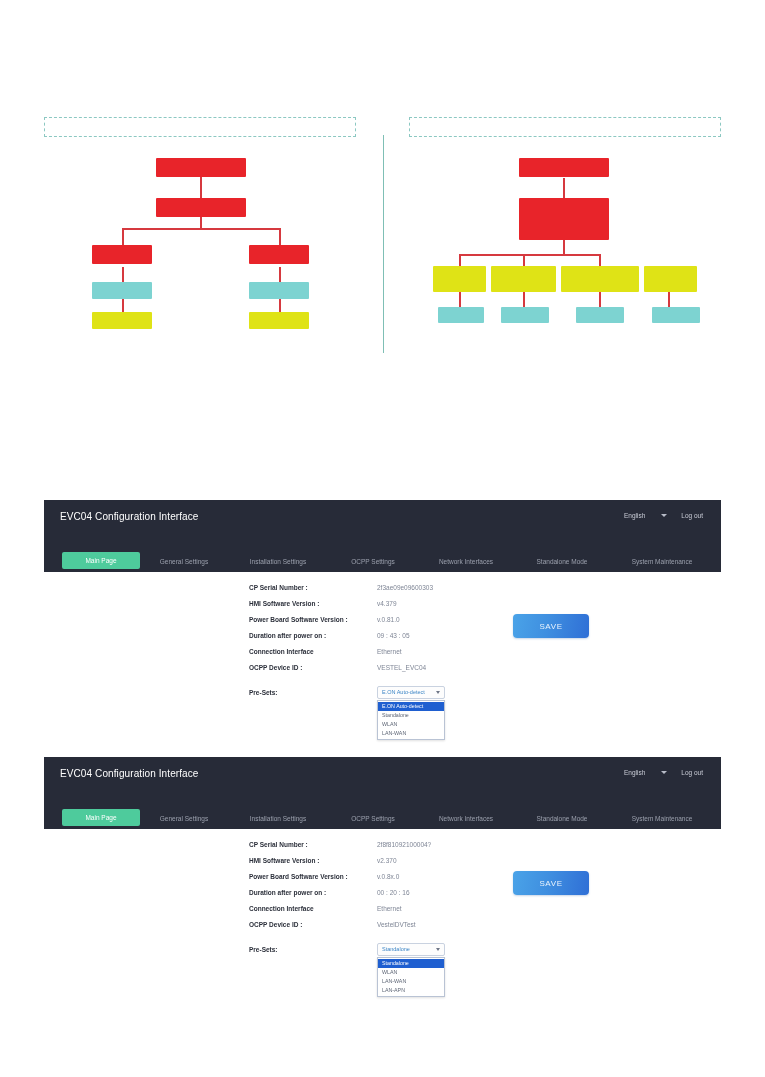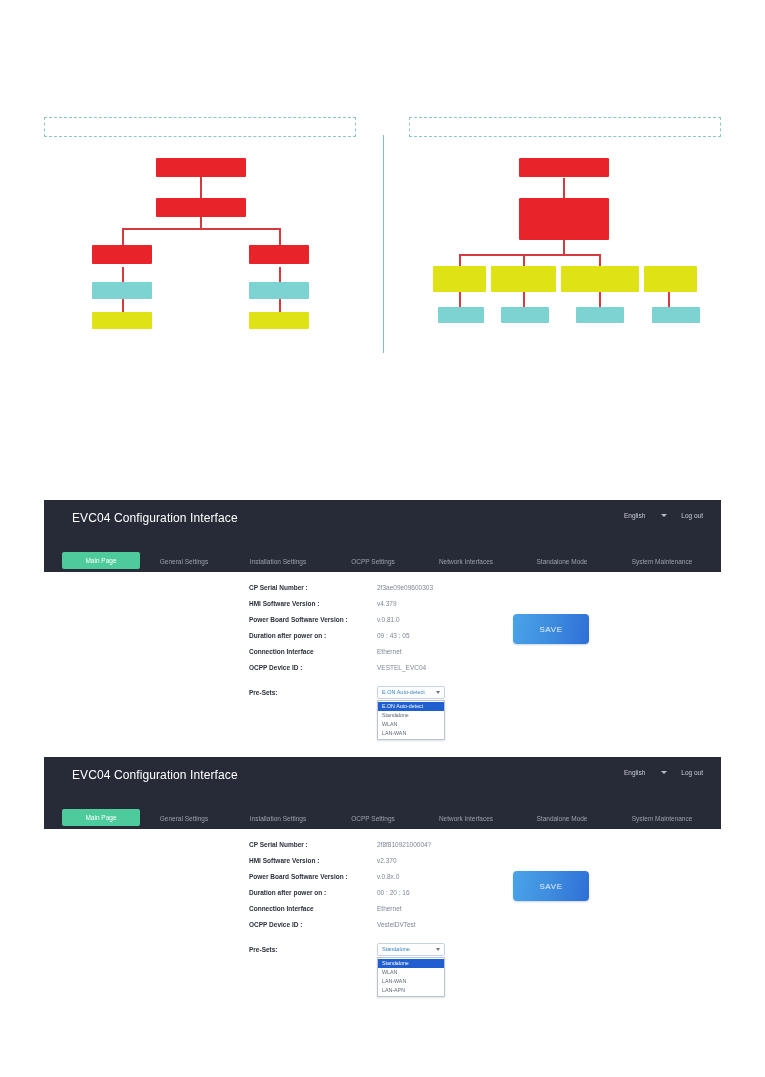--- a/index.html
+++ b/index.html
@@ -77,23 +77,23 @@
     width: 677px;
     background: #ffffff;
   }
   .app-header {
     background: #272b38;
     height: 50px;
     position: relative;
   }
   .app-title {
     position: absolute;
-    left: 28px; top: 11px;
+    left: 16px; top: 11px;
     color: #ffffff;
-    font-size: 12px;
+    font-size: 10px;
     letter-spacing: 0.1px;
   }
   .header-right {
     position: absolute;
     right: 18px; top: 12px;
     display: flex;
     align-items: center;
     gap: 14px;
   }
   .lang-select {
@@ -223,21 +223,21 @@
     white-space: nowrap;
   }
   .select-option.selected {
     background: #1f5fd0;
     color: #ffffff;
   }
 
   .save-button {
     position: absolute;
     left: 469px; top: 42px;
-    width: 76px; height: 30px;
+    width: 76px; height: 24px;
     border: none;
     border-radius: 4px;
     background: linear-gradient(100deg, #4aa3e8 0%, #3f8fe0 45%, #2f6fd6 100%);
     color: #e9f3fd;
     font-size: 8px;
     letter-spacing: 0.6px;
     font-family: "Liberation Sans", sans-serif;
     display: flex;
     align-items: center;
     justify-content: center;

